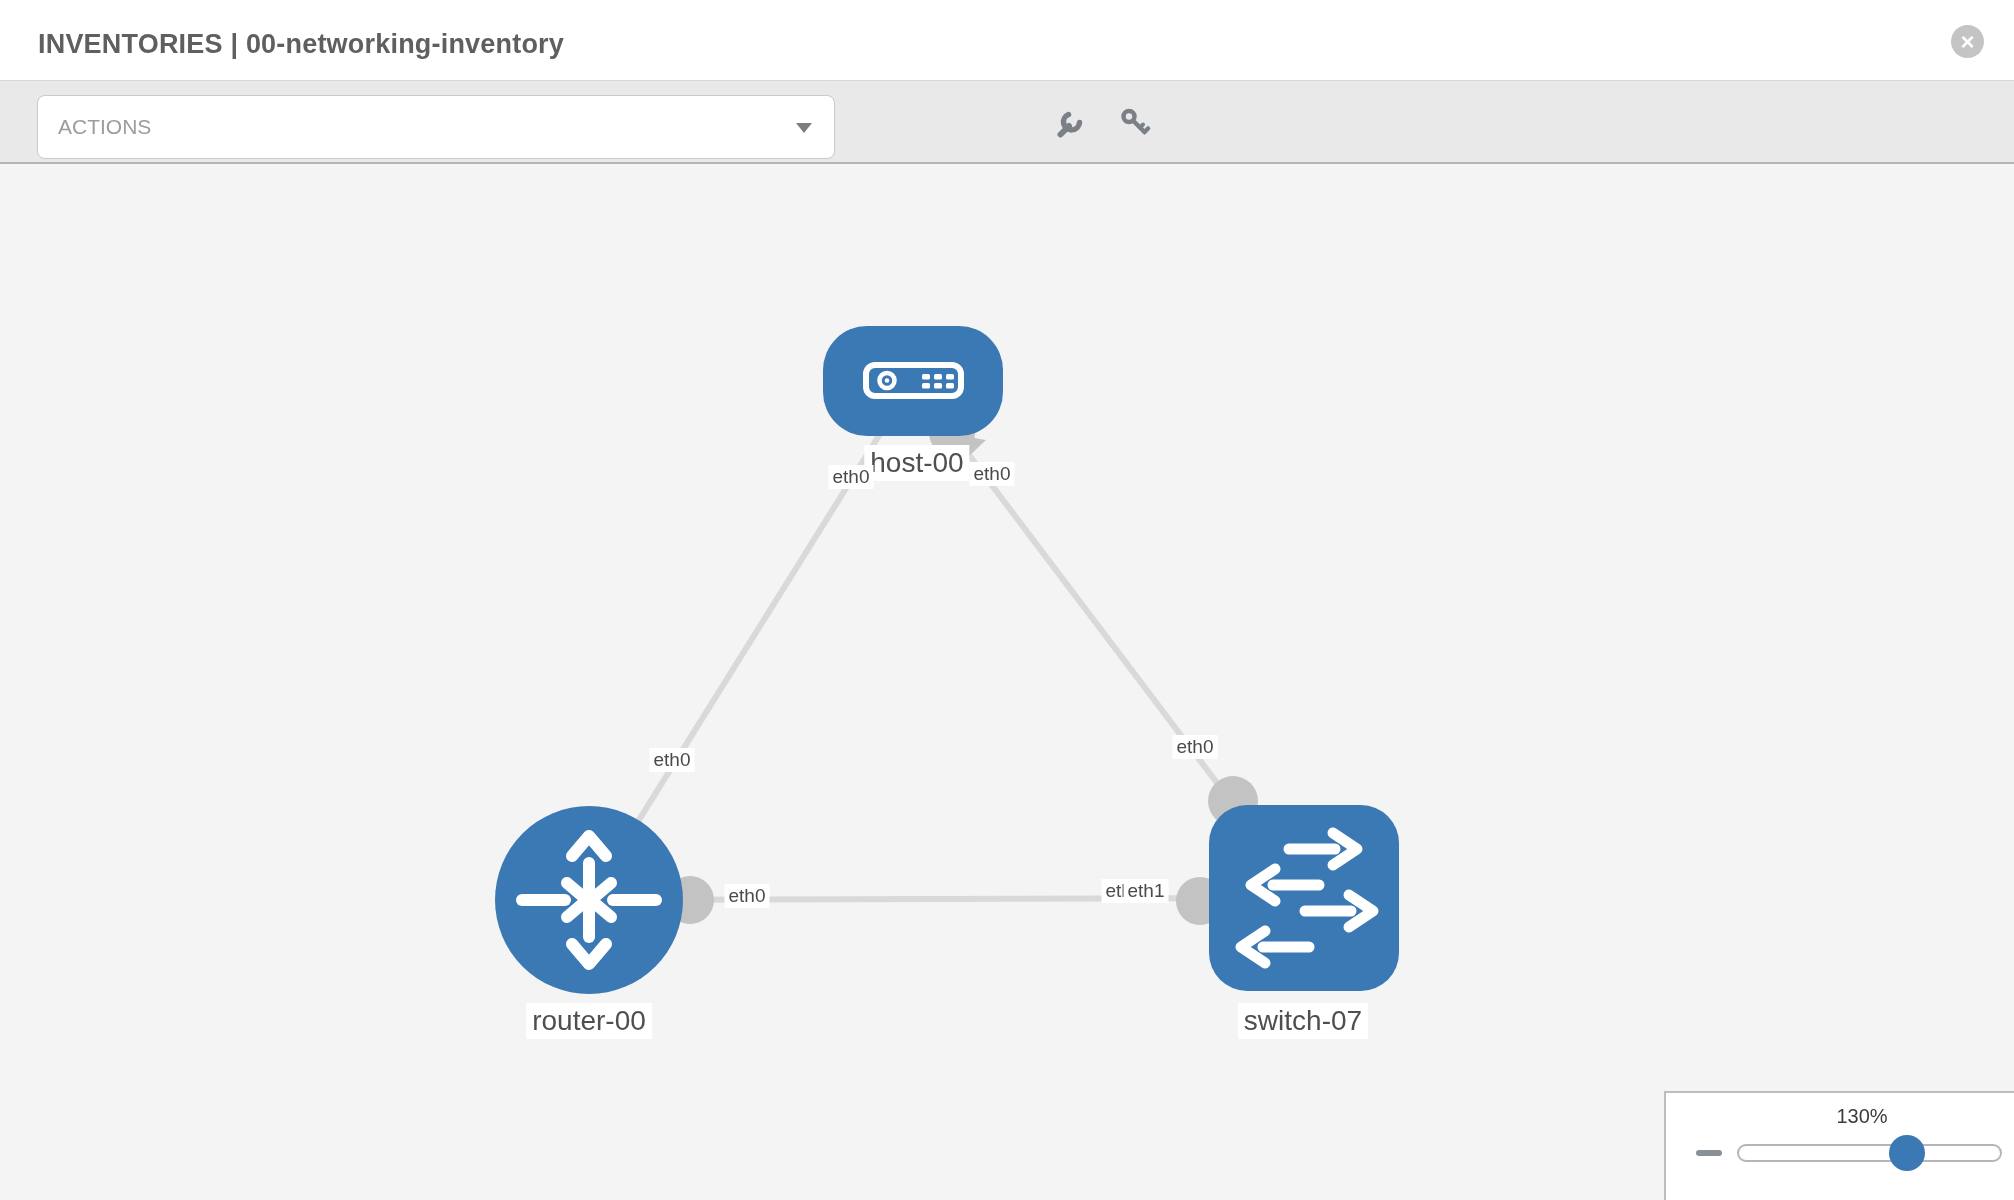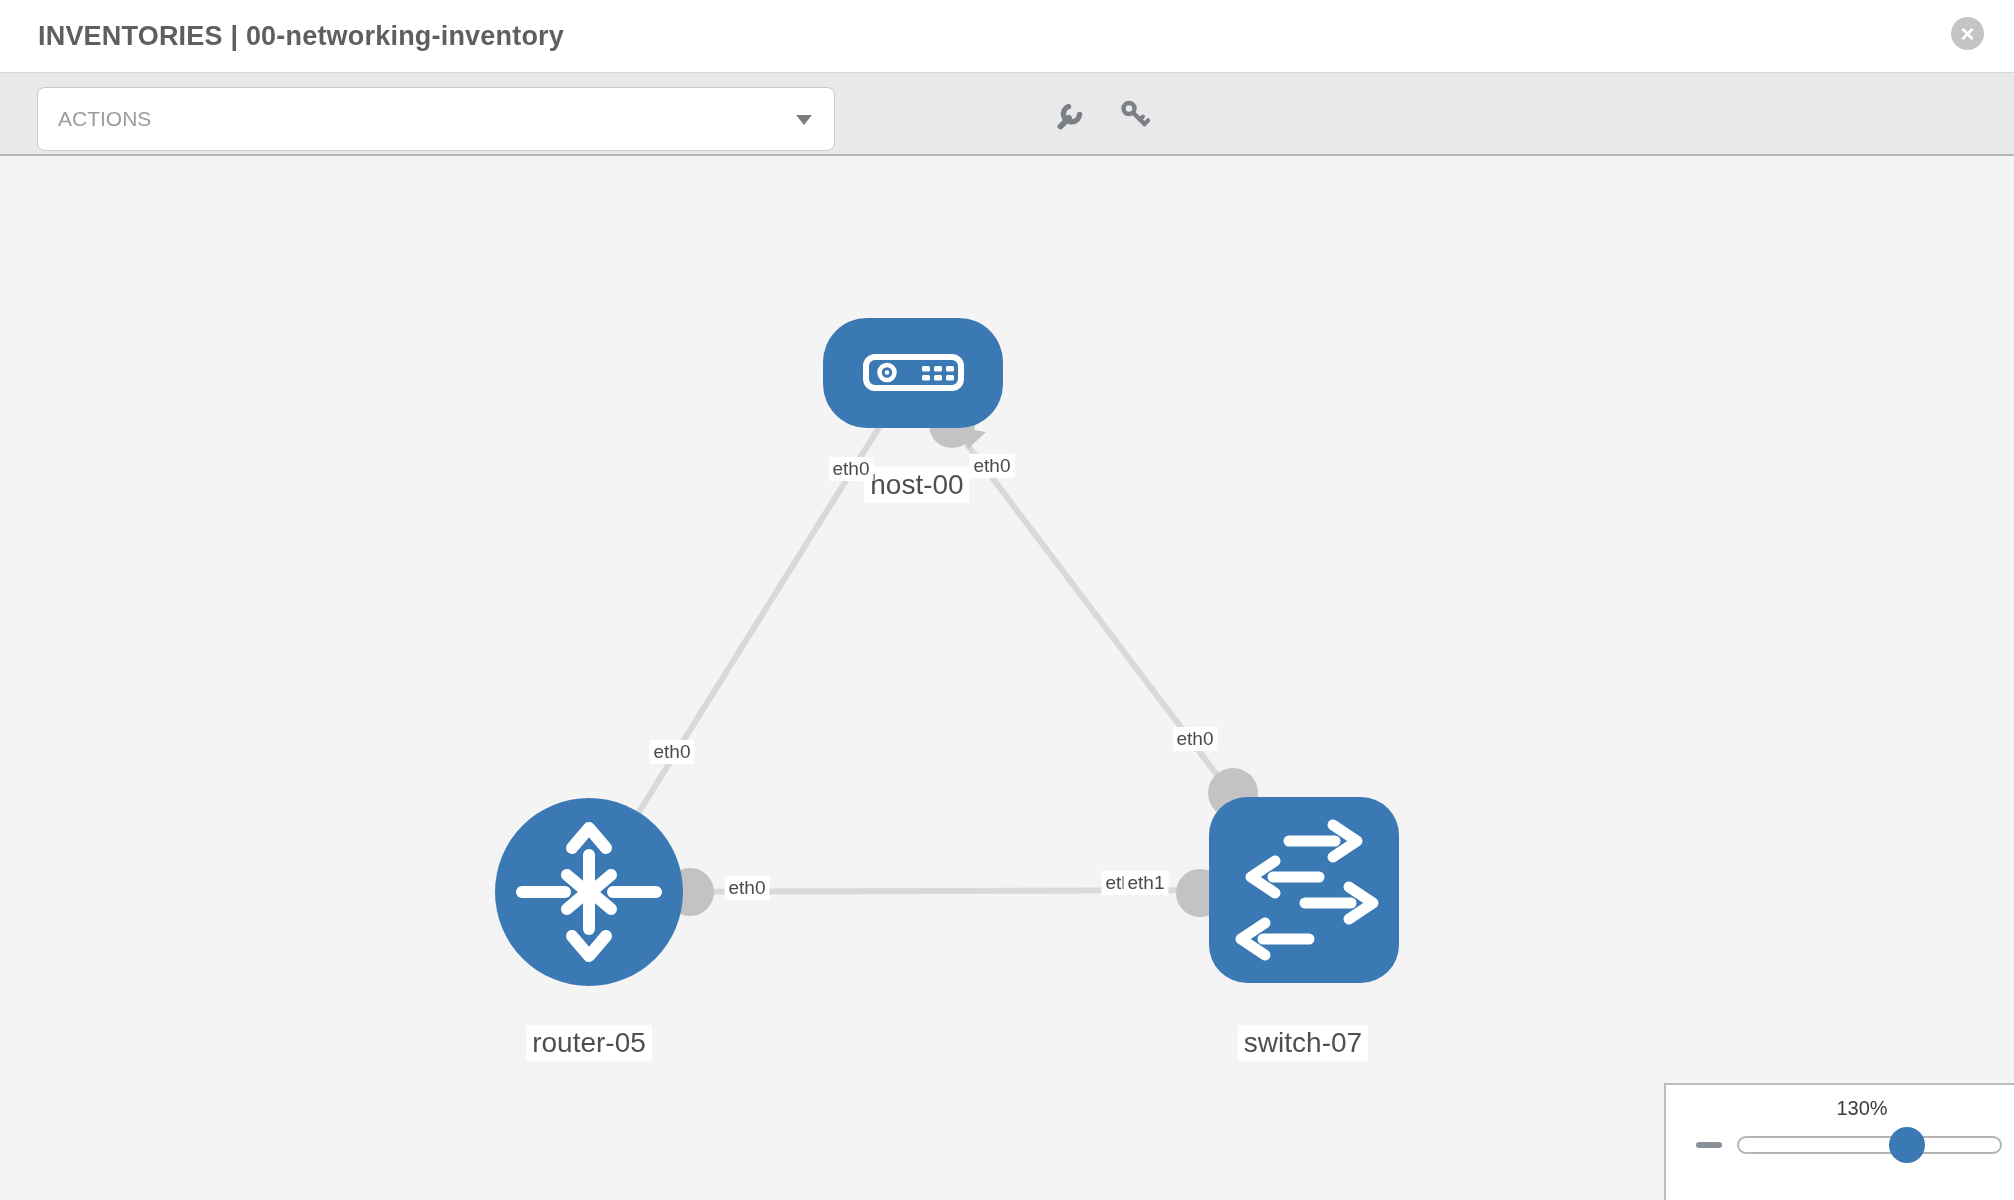--- a/index.html
+++ b/index.html
@@ -1,20 +1,20 @@
 <!DOCTYPE html>
 <html><head>
 <meta charset="utf-8">
 <style>
   * { margin:0; padding:0; box-sizing:border-box; }
   html,body { width:2014px; height:1200px; overflow:hidden;
     font-family:"Liberation Sans","DejaVu Sans",sans-serif; background:#fff; }
 
   
-  .header { position:relative; height:72px; background:#ffffff; }
+  .header { position:relative; height:72px; background:#ffffff;margin-top:8px; }
   .header-title { position:absolute; left:38px; top:50%; transform:translateY(-50%);
     font-size:27px; font-weight:bold; color:#5f5f5f; letter-spacing:.2px; }
   .close-btn { position:absolute; right:30px; top:17px; width:33px; height:33px;
     border-radius:50%; background:#c4c4c4; color:#ffffff; font-size:24px; font-weight:bold;
     display:flex; align-items:center; justify-content:center; cursor:pointer; line-height:1; }
 
   
   .toolbar { position:relative; height:84px; background:#e9e9e9;
     border-top:1px solid #d8d8d8; border-bottom:2px solid #b5b5b5; }
   .dropdown { position:absolute; top:14px; height:64px; background:#ffffff;
@@ -42,21 +42,21 @@
   .node svg { display:block; }
   .node-shape { fill:#3b79b4; }
   .glyph { stroke:#ffffff; stroke-linecap:round; stroke-linejoin:round; fill:none; }
 
   #node-host   { left:823px; top:162px; }
   #node-router { left:495px; top:642px; }
   #node-switch { left:1209px; top:641px; }
 
   .graph-label { position:absolute; z-index:3; background:#ffffff; color:#4a4a4a;
     white-space:nowrap; transform:translate(-50%,-50%); }
-  .node-label { font-size:28px; padding:2px 6px; color:#4f4f4f;margin-top:30px; }
+  .node-label { font-size:28px; padding:2px 6px; color:#4f4f4f; }
   .if-label { font-size:19px; padding:1px 4px; }
   #lbl-host   { left:917px; top:299px; }
   #lbl-router { left:589px; top:857px; }
   #lbl-switch { left:1303px; top:857px; }
   #if-host-left    { left:851px;  top:313px; }
   #if-host-right   { left:992px;  top:310px; }
   #if-router-top   { left:672px;  top:596px; }
   #if-router-right { left:747px;  top:732px; }
   #if-switch-top   { left:1195px; top:583px; }
   #if-overlap-back  { left:1124px; top:727px; z-index:3; }
@@ -172,21 +172,21 @@
         <path d="M66 64 L42 80 L66 96"></path>
         <path d="M96 106 L142 106"></path>
         <path d="M140 90 L164 106 L140 122"></path>
         <path d="M100 142 L54 142"></path>
         <path d="M56 126 L32 142 L56 158"></path>
       </g>
     </svg>
   </div>
 
   <div class="graph-label node-label" id="lbl-host">host-00</div>
-  <div class="graph-label node-label" id="lbl-router">router-05</div>
+  <div class="graph-label node-label" id="lbl-router">router-00</div>
   <div class="graph-label node-label" id="lbl-switch">switch-07</div>
 
   <div class="graph-label if-label" id="if-host-left">eth0</div>
   <div class="graph-label if-label" id="if-host-right">eth0</div>
   <div class="graph-label if-label" id="if-router-top">eth0</div>
   <div class="graph-label if-label" id="if-router-right">eth0</div>
   <div class="graph-label if-label" id="if-switch-top">eth0</div>
   <div class="graph-label if-label" id="if-overlap-back">eth0</div>
   <div class="graph-label if-label" id="if-overlap-front">eth1</div>
 

